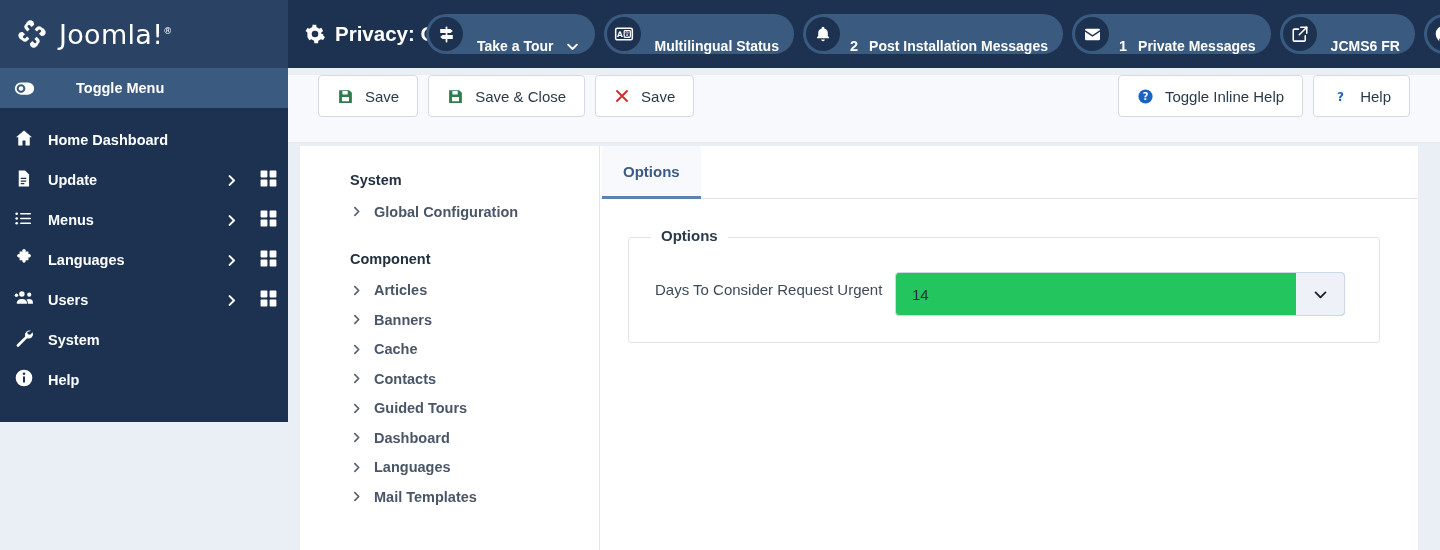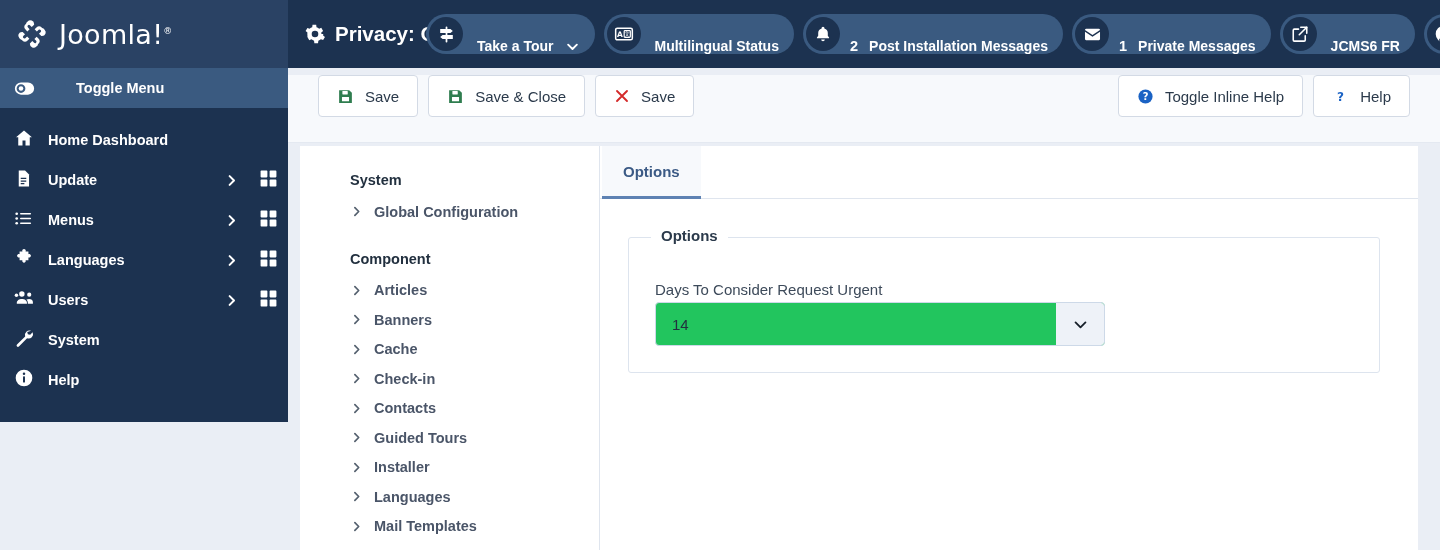--- a/index.html
+++ b/index.html
@@ -163,21 +163,21 @@
     border: 1px solid #dde4ee;
     border-radius: 3px;
     padding: 0 26px 26px 26px;
     position: relative;
   }
   .legend {
     position: absolute; top: -11px; left: 22px;
     background: #fff; padding: 0 10px;
     font-size: 15px; font-weight: 700; color: #2b3a4b;
   }
-  .frow { display: flex; align-items: flex-start; padding-top: 34px; flex-direction: column; }
+  .frow { display: flex; align-items: flex-start; padding-top: 34px; }
   .flabel {
     width: 240px; font-size: 15px; color: #3d4a5a;
     line-height: 24px; padding-top: 6px;
   }
   .fctl {
     width: 450px; height: 44px;
     border: 1px solid #cdd9e8; border-radius: 4px;
     display: flex; align-items: stretch; overflow: hidden;
     background: #22c55e; cursor: pointer;
   }
@@ -527,45 +527,37 @@
           </svg>
         </span>
       <span class="snl">Cache</span>
     </div>
     <div class="sn-item">
       <span class="snc">
           <svg width="13" height="13" viewBox="0 0 24 24" fill="none" stroke="#55616f" stroke-width="3.2" stroke-linecap="round" stroke-linejoin="round">
             <path d="m9 5 7 7-7 7"></path>
           </svg>
         </span>
-      <span class="snl">Check-in</span>
-    </div>
-    <div class="sn-item">
-      <span class="snc">
-          <svg width="13" height="13" viewBox="0 0 24 24" fill="none" stroke="#55616f" stroke-width="3.2" stroke-linecap="round" stroke-linejoin="round">
-            <path d="m9 5 7 7-7 7"></path>
-          </svg>
-        </span>
       <span class="snl">Contacts</span>
     </div>
     <div class="sn-item">
       <span class="snc">
           <svg width="13" height="13" viewBox="0 0 24 24" fill="none" stroke="#55616f" stroke-width="3.2" stroke-linecap="round" stroke-linejoin="round">
             <path d="m9 5 7 7-7 7"></path>
           </svg>
         </span>
       <span class="snl">Guided Tours</span>
     </div>
     <div class="sn-item">
       <span class="snc">
           <svg width="13" height="13" viewBox="0 0 24 24" fill="none" stroke="#55616f" stroke-width="3.2" stroke-linecap="round" stroke-linejoin="round">
             <path d="m9 5 7 7-7 7"></path>
           </svg>
         </span>
-      <span class="snl">Installer</span>
+      <span class="snl">Dashboard</span>
     </div>
     <div class="sn-item">
       <span class="snc">
           <svg width="13" height="13" viewBox="0 0 24 24" fill="none" stroke="#55616f" stroke-width="3.2" stroke-linecap="round" stroke-linejoin="round">
             <path d="m9 5 7 7-7 7"></path>
           </svg>
         </span>
       <span class="snl">Languages</span>
     </div>
     <div class="sn-item">

